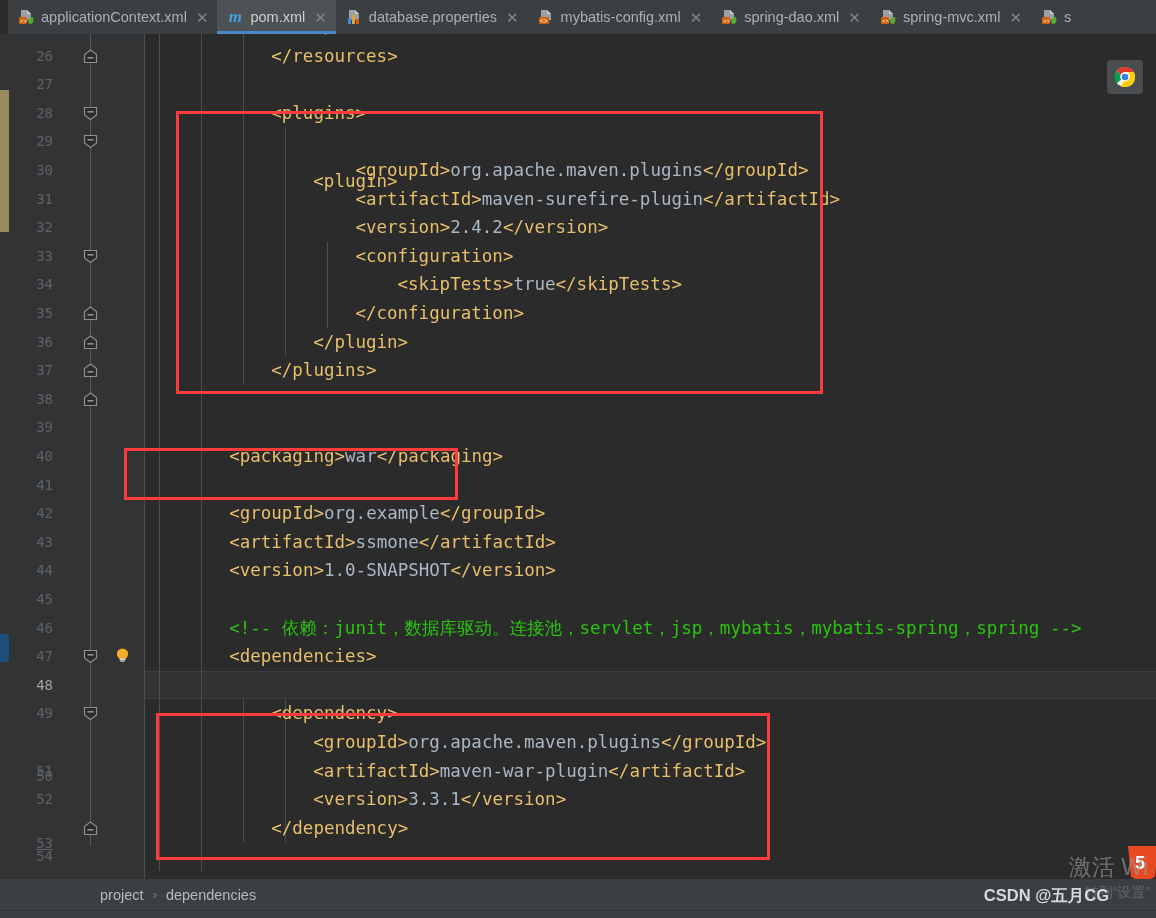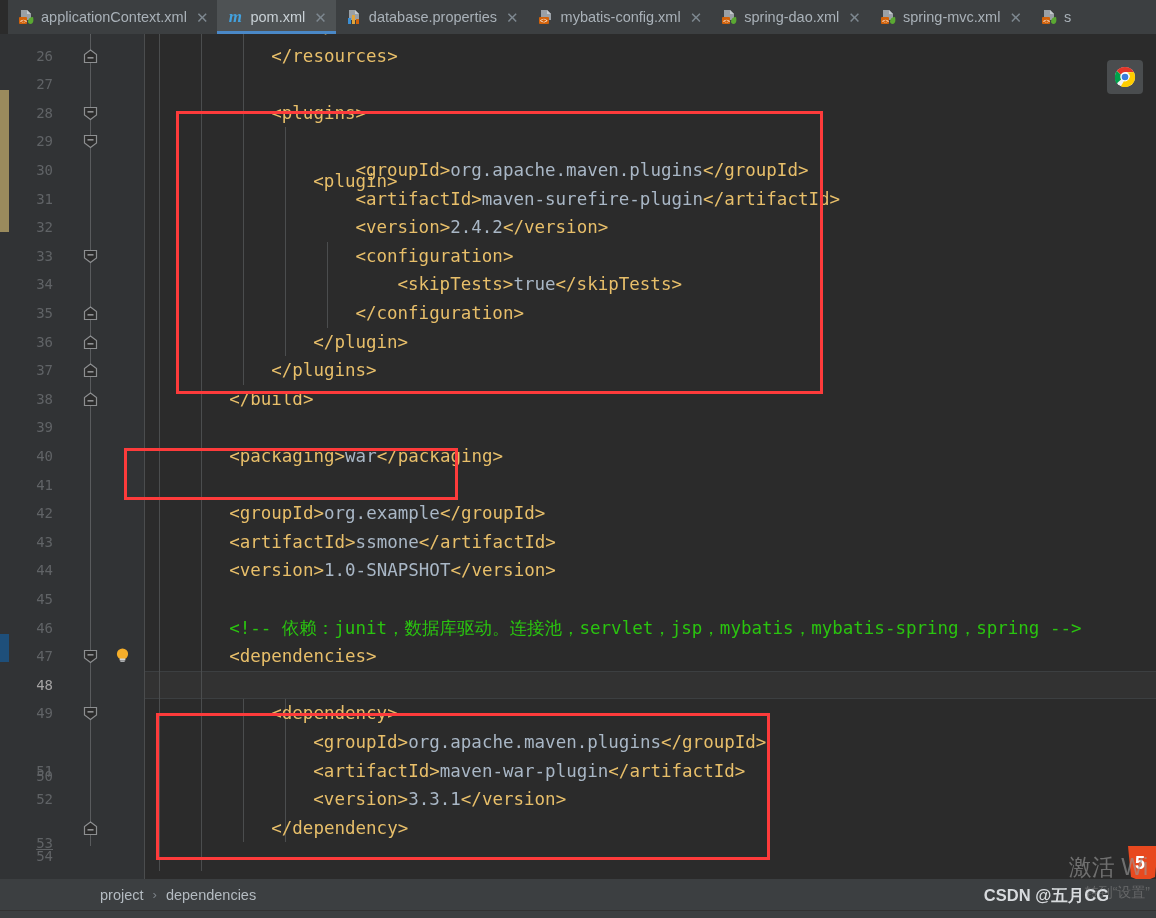--- a/index.html
+++ b/index.html
@@ -484,21 +484,20 @@
         <div class="line" style="top: 64.8px; padding-left: 126.24px;"><span class="tag">&lt;plugins&gt;</span></div>
         <div class="line" style="top: 93.4px; padding-left: 168.32px; margin-top: 40px;"><span class="tag">&lt;plugin&gt;</span></div>
         <div class="line" style="top: 122px; padding-left: 210.4px;"><span class="tag">&lt;groupId&gt;</span><span class="val">org.apache.maven.plugins</span><span class="tag">&lt;/groupId&gt;</span></div>
         <div class="line" style="top: 150.6px; padding-left: 210.4px;"><span class="tag">&lt;artifactId&gt;</span><span class="val">maven-surefire-plugin</span><span class="tag">&lt;/artifactId&gt;</span></div>
         <div class="line" style="top: 179.2px; padding-left: 210.4px;"><span class="tag">&lt;version&gt;</span><span class="val">2.4.2</span><span class="tag">&lt;/version&gt;</span></div>
         <div class="line" style="top: 207.8px; padding-left: 210.4px;"><span class="tag">&lt;configuration&gt;</span></div>
         <div class="line" style="top: 236.4px; padding-left: 252.48px;"><span class="tag">&lt;skipTests&gt;</span><span class="val">true</span><span class="tag">&lt;/skipTests&gt;</span></div>
         <div class="line" style="top: 293.6px; padding-left: 168.32px;"><span class="tag">&lt;/plugin&gt;</span></div>
         <div class="line" style="top: 265px; padding-left: 210.4px;"><span class="tag">&lt;/configuration&gt;</span></div>
         <div class="line" style="top: 322.2px; padding-left: 126.24px;"><span class="tag">&lt;/plugins&gt;</span></div>
-        <div class="line" style="top: 350.8px; padding-left: 84.16px;"><span class="tag">&lt;/build&gt;</span></div>
         <div class="line" style="top: 465.2px; padding-left: 84.16px;"><span class="tag">&lt;groupId&gt;</span><span class="val">org.example</span><span class="tag">&lt;/groupId&gt;</span></div>
         <div class="line" style="top: 408px; padding-left: 84.16px;"><span class="tag">&lt;packaging&gt;</span><span class="val">war</span><span class="tag">&lt;/packaging&gt;</span></div>
         <div class="line" style="top: 493.8px; padding-left: 84.16px;"><span class="tag">&lt;artifactId&gt;</span><span class="val">ssmone</span><span class="tag">&lt;/artifactId&gt;</span></div>
         <div class="line" style="top: 522.4px; padding-left: 84.16px;"><span class="tag">&lt;version&gt;</span><span class="val">1.0-SNAPSHOT</span><span class="tag">&lt;/version&gt;</span></div>
         <div class="line" style="top: 579.6px; padding-left: 84.16px;"><span class="cmt">&lt;!-- 依赖：junit，数据库驱动。连接池，servlet，jsp，mybatis，mybatis-spring，spring --&gt;</span></div>
         <div class="line" style="top: 608.2px; padding-left: 84.16px;"><span class="tag">&lt;dependencies&gt;</span></div>
         <div class="line" style="top: 665.4px; padding-left: 126.24px;"><span class="tag">&lt;dependency&gt;</span></div>
         <div class="line" style="top: 694px; padding-left: 168.32px;"><span class="tag">&lt;groupId&gt;</span><span class="val">org.apache.maven.plugins</span><span class="tag">&lt;/groupId&gt;</span></div>
         <div class="line" style="top: 722.6px; padding-left: 168.32px;"><span class="tag">&lt;artifactId&gt;</span><span class="val">maven-war-plugin</span><span class="tag">&lt;/artifactId&gt;</span></div>
         <div class="line" style="top: 751.2px; padding-left: 168.32px;"><span class="tag">&lt;version&gt;</span><span class="val">3.3.1</span><span class="tag">&lt;/version&gt;</span></div>

